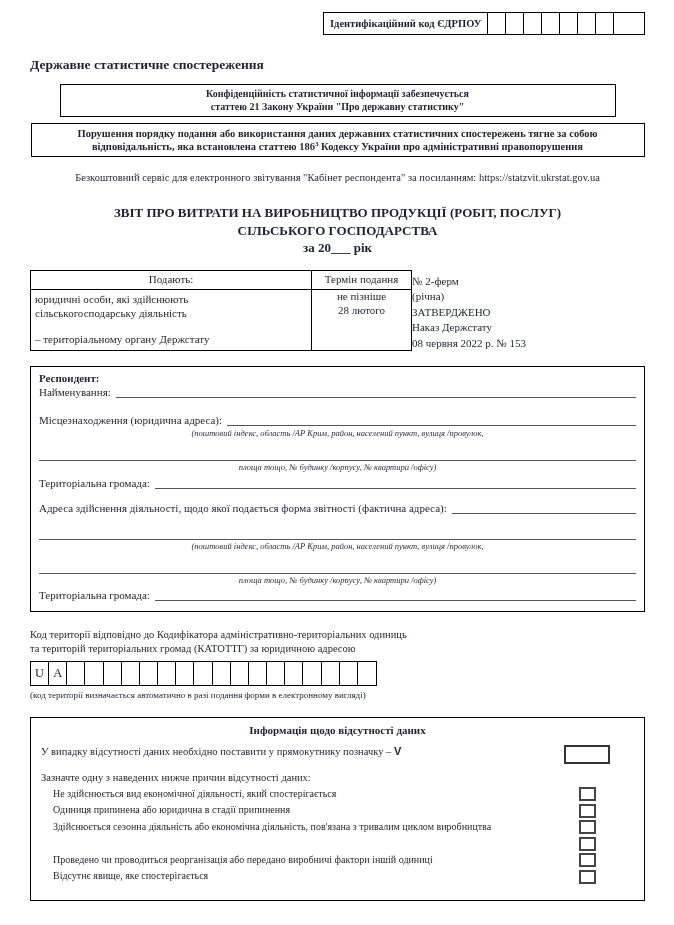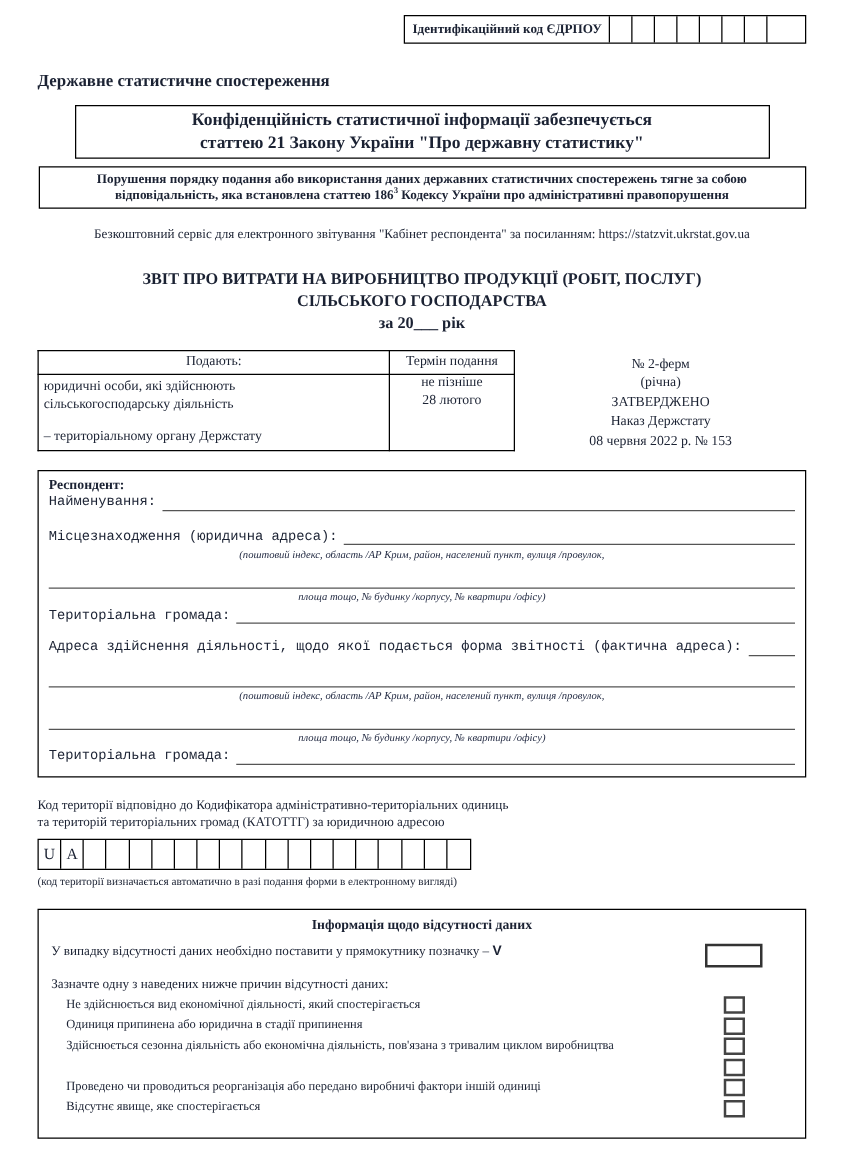--- a/index.html
+++ b/index.html
@@ -13,41 +13,41 @@
 
   
   .edrpou{ display:flex; margin-left:auto; width:322px; border:1px solid #000; }
   .edrpou .lbl{ padding:4px 6px; font-weight:bold; font-size:10.5px; border-right:1px solid #000; white-space:nowrap; }
   .edrpou .cell{ width:18px; border-right:1px solid #000; }
   .edrpou .cell:last-child{ border-right:none; }
 
   .h-observation{ text-align:left; font-weight:bold; font-size:13.5px; margin-top:22px; }
 
   .conf-box{ width:556px; margin:10px auto 0 auto; border:1px solid #000; text-align:center;
-             font-weight:bold; font-size:14px; padding:3px 4px; }
+             font-weight:bold; font-size:10px; padding:3px 4px; }
   .viol-box{ width:614px; margin:6px auto 0 auto; border:1px solid #000; text-align:center;
              font-weight:bold; font-size:10.5px; padding:3px 4px; }
   sup{ font-size:7px; vertical-align:super; line-height:0; }
 
   .service{ text-align:center; margin-top:14px; font-size:10.5px; }
 
   .title{ text-align:center; font-weight:bold; font-size:13px; margin-top:20px; line-height:1.35; }
 
   .submit-row{ display:flex; margin-top:13px; }
   table.submit{ border-collapse:collapse; }
   table.submit td{ border:1px solid #000; font-size:11px; vertical-align:top; }
   td.c1h{ width:281px; text-align:center; padding:2px; }
   td.c2h{ width:100px; text-align:center; padding:2px; }
   td.c1b{ padding:3px 4px 3px 4px; height:58px; }
   td.c2b{ text-align:center; vertical-align:middle; }
   .who-gap{ height:13px; }
-  .approval{ flex:1; text-align:center; font-size:11px; padding-top:4px; line-height:1.4; }
+  .approval{ flex:1; font-size:11px; padding-top:4px; line-height:1.4; }
 
   .resp-box{ border:1px solid #000; margin-top:15px; padding:5px 8px 8px 8px; font-size:11px; }
-  .fline{ display:flex; align-items:center;font-family:Liberation Mono, monospace; }
+  .fline{ display:flex; align-items:flex-start; }
   .fline .lbl{ white-space:nowrap; }
   .fill{ flex:1; border-bottom:1px solid #555; margin-left:5px; height:12px; }
   .uline{ border-bottom:1px solid #555; height:12px; }
   .hint{ text-align:center; font-style:italic; font-size:8.5px; color:#242c44; margin-top:1px; }
   .resp-bold{ font-weight:bold; }
   .mt4{margin-top:4px;} .mt10{margin-top:10px;} .mt12{margin-top:12px;} .mt14{margin-top:14px;}
 
   .katottg-text{ margin-top:16px; font-size:10.5px; line-height:1.3; }
   .kat-cells{ display:flex; margin-top:6px; border:1px solid #000; width:347px; height:25px; }
   .kat-cells .cell{ width:18.2px; border-right:1px solid #000; text-align:center;

